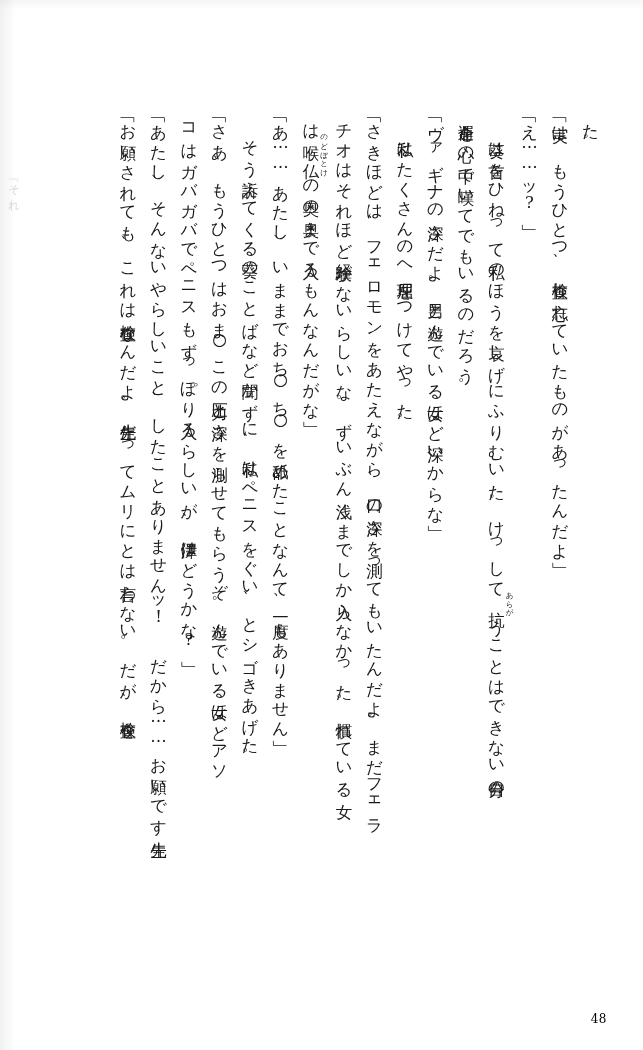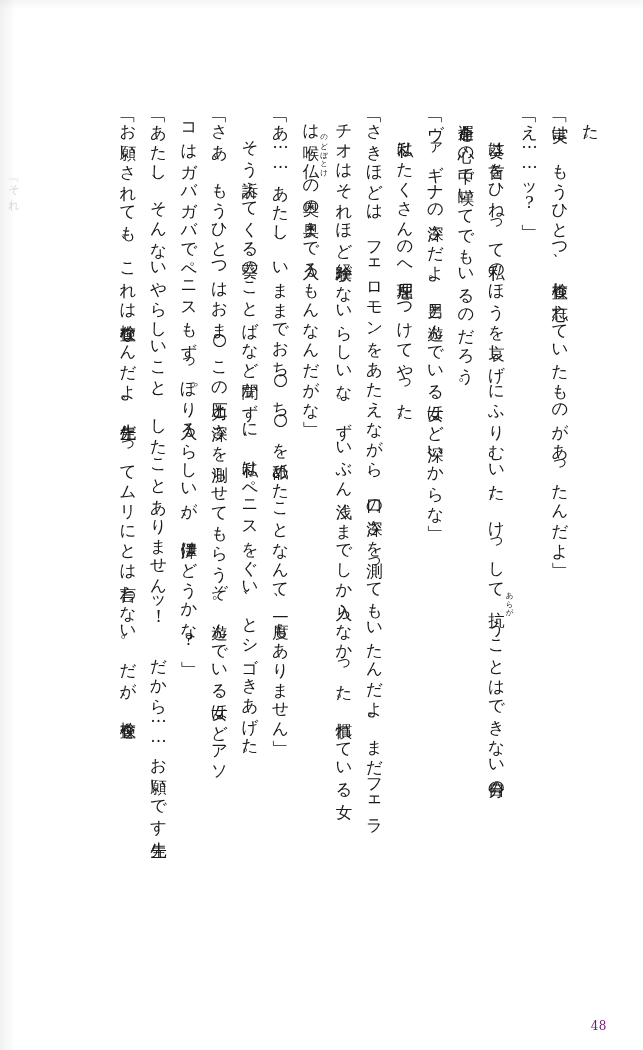--- a/index.html
+++ b/index.html
@@ -96,24 +96,24 @@
     font-size: 7.5px;
     letter-spacing: 0px;
     line-height: 1;
     color: #222;
   }
 
   
   #folio {
     position: absolute;
     right: 36px;
-    bottom: 17px;
+    bottom: 24px;
     font-size: 12px;
     font-family: "DejaVu Serif", "Liberation Serif", serif;
-    color: #701a75;
+    color: #000000;
     letter-spacing: 0.5px;
   }
 </style>
 </head>
 <body>
 
 <div id="page">
 
   <div id="top-edge-shade"></div>
   <div id="left-edge-shade"></div>

